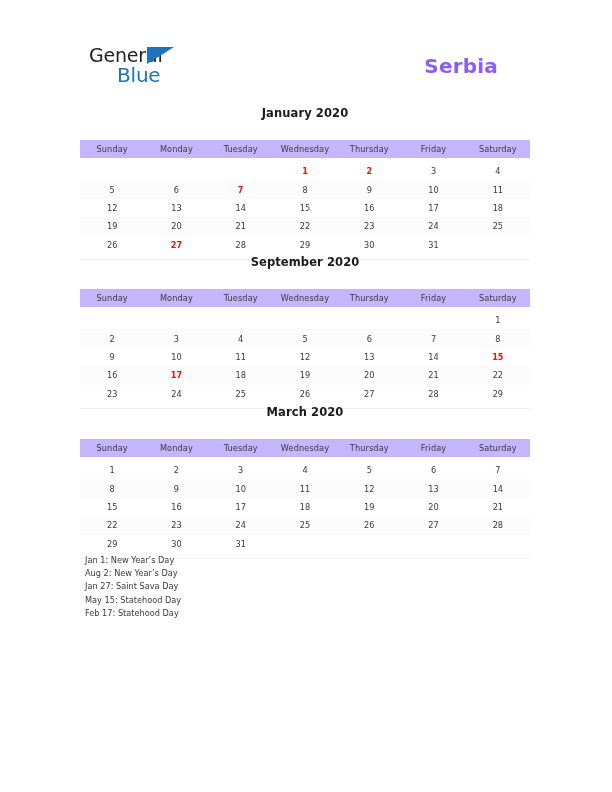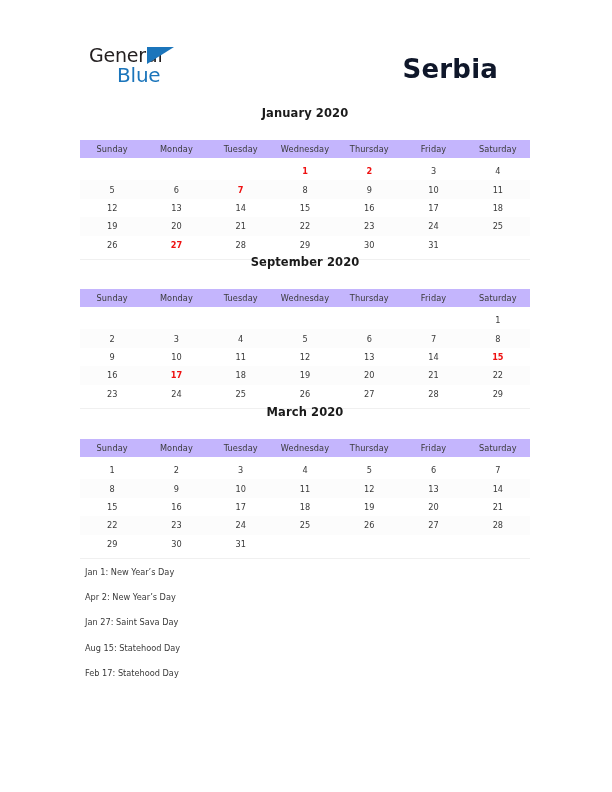--- a/index.html
+++ b/index.html
@@ -57,23 +57,23 @@
     font-size: 20px;
     line-height: 23px;
     letter-spacing: -0.2px;
     color: #1b75bb;
     font-family: "DejaVu Sans", "Liberation Sans", sans-serif;
   }
   .country-title {
     position: absolute;
     right: 82px;
     top: 54px;
-    font-size: 26px;
+    font-size: 20px;
     font-weight: bold;
-    color: #0f172a;
+    color: #8b5cf6;
     letter-spacing: 0.2px;
     text-align: right;
   }
 
   
   .month-block {
     position: absolute;
     left: 80px;
     width: 450px;
   }
@@ -140,21 +140,20 @@
     position: absolute;
     left: 85px;
     top: 554px;
     width: 330px;
   }
   .holiday-list .holiday-item {
     font-size: 8.2px;
     line-height: 13.2px;
     color: #3a3a3a;
     white-space: nowrap;
-    margin-top: 12px;
   }
 </style>
 </head>
 <body>
 
 <div class="page-header">
 
   <div class="logo">
     <span class="logo-general">General</span>
     <span class="logo-triangle"></span>
@@ -406,17 +405,17 @@
             <td></td>
             <td></td>
           </tr>
         </tbody>
       </table>
     </div>
   </div>
 
 <div class="holiday-list" id="holiday-list">
     <div class="holiday-item">Jan 1: New Year’s Day</div>
-    <div class="holiday-item">Apr 2: New Year’s Day</div>
+    <div class="holiday-item">Aug 2: New Year’s Day</div>
     <div class="holiday-item">Jan 27: Saint Sava Day</div>
-    <div class="holiday-item">Aug 15: Statehood Day</div>
+    <div class="holiday-item">May 15: Statehood Day</div>
     <div class="holiday-item">Feb 17: Statehood Day</div>
   </div>
 
 </body></html>

